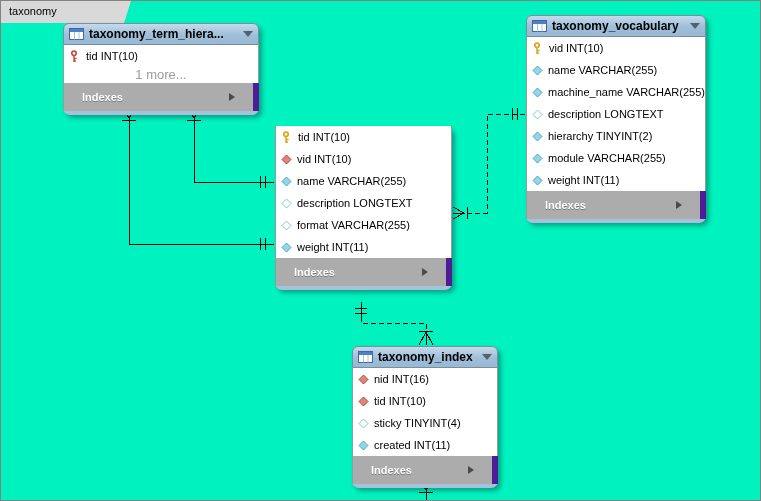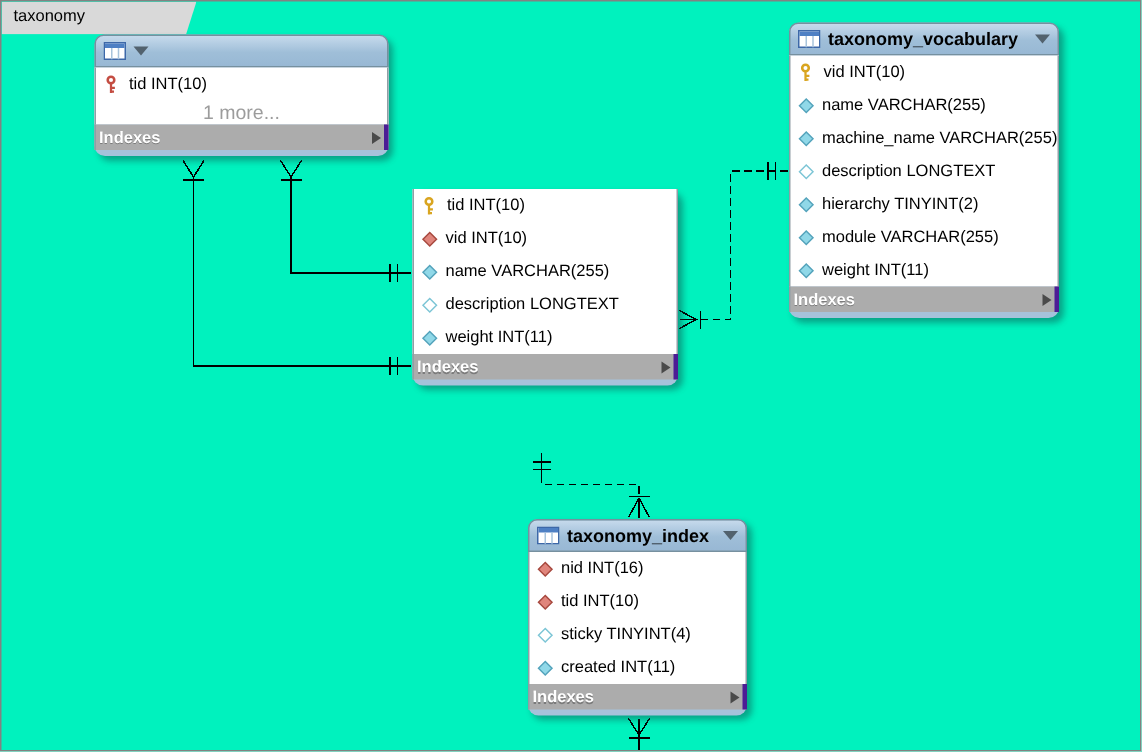--- a/index.html
+++ b/index.html
@@ -31,22 +31,22 @@
   .collapse-arrow{
     width:0;height:0;flex:0 0 auto;
     border-left:5px solid transparent;border-right:5px solid transparent;
     border-top:6px solid #52626E;
   }
   .tbl-body{background:#FFFFFF;border-left:1px solid #919DA5;border-right:1px solid #919DA5;}
   .tbl-row{height:22px;display:flex;align-items:center;gap:5px;padding-left:5px;font-size:11px;color:#000;white-space:nowrap;}
   .tbl-row .col-icon{flex:0 0 auto;display:inline-flex;}
   .tbl-more{height:16px;font-size:13px;color:#9C9C9C;text-align:center;line-height:15px;}
   .tbl-footer{
-    height:17px;background:#ACACAC;border-left:1px solid #919DA5;border-right:3px solid #4c1d95;
-    display:flex;align-items:center;justify-content:space-between;padding:0 2px;
+    height:28px;background:#ACACAC;border-left:1px solid #919DA5;border-right:6px solid #4c1d95;
+    display:flex;align-items:center;justify-content:space-between;padding:0 18px;
     font-size:11px;font-weight:bold;color:#FFFFFF;
     text-shadow:0 1px 0 rgba(90,90,90,0.6);
   }
   .footer-arrow{
     width:0;height:0;
     border-top:4px solid transparent;border-bottom:4px solid transparent;
     border-left:6px solid #4A4A4A;
   }
   .tbl-icon{display:inline-flex;flex:0 0 auto;}
 </style>
@@ -84,20 +84,21 @@
       <div class="table-node" style="left: 62px; top: 22px; width: 196px;">
         <div class="tbl-header">
           <span class="tbl-icon">
             <svg width="15" height="12" viewBox="0 0 15 12">
               <rect x="0.5" y="0.5" width="14" height="11" fill="#FFFFFF" stroke="#3D68A8"></rect>
               <rect x="1" y="1" width="13" height="3" fill="#4E80C4"></rect>
               <line x1="5.5" y1="4" x2="5.5" y2="11.5" stroke="#A8C4DC"></line>
               <line x1="10" y1="4" x2="10" y2="11.5" stroke="#A8C4DC"></line>
             </svg>
           </span>
+          <span class="tbl-title">taxonomy_term_hiera...</span>
           <span class="collapse-arrow"></span>
         </div>
         <div class="tbl-body">
           <div class="tbl-row">
             <span class="col-icon">
               <svg width="12" height="13" viewBox="0 0 12 13">
                 <circle cx="5" cy="3.3" r="2.2" fill="none" stroke="#C44D42" stroke-width="1.7"></circle>
                 <path d="M5 5.6 L5 12 M5 8.6 L7.6 8.6 M5 11 L7 11" stroke="#C44D42" stroke-width="1.5" fill="none"></path>
               </svg>
             </span>
@@ -218,20 +219,28 @@
             <span class="col-icon">
               <svg width="11" height="11" viewBox="0 0 11 11">
                 <polygon points="5.5,1 10,5.5 5.5,10 1,5.5" fill="#FFFFFF" stroke="#7EC6D6" stroke-width="1"></polygon>
               </svg>
             </span>
             <span>description LONGTEXT</span>
           </div>
           <div class="tbl-row">
             <span class="col-icon">
               <svg width="11" height="11" viewBox="0 0 11 11">
+                <polygon points="5.5,1 10,5.5 5.5,10 1,5.5" fill="#FFFFFF" stroke="#7EC6D6" stroke-width="1"></polygon>
+              </svg>
+            </span>
+            <span>format VARCHAR(255)</span>
+          </div>
+          <div class="tbl-row">
+            <span class="col-icon">
+              <svg width="11" height="11" viewBox="0 0 11 11">
                 <polygon points="5.5,1 10,5.5 5.5,10 1,5.5" fill="#90D8E8" stroke="#55A4BC" stroke-width="1"></polygon>
               </svg>
             </span>
             <span>weight INT(11)</span>
           </div>
         </div>
         <div class="tbl-footer">
           <span>Indexes</span>
           <span class="footer-arrow"></span>
         </div>

